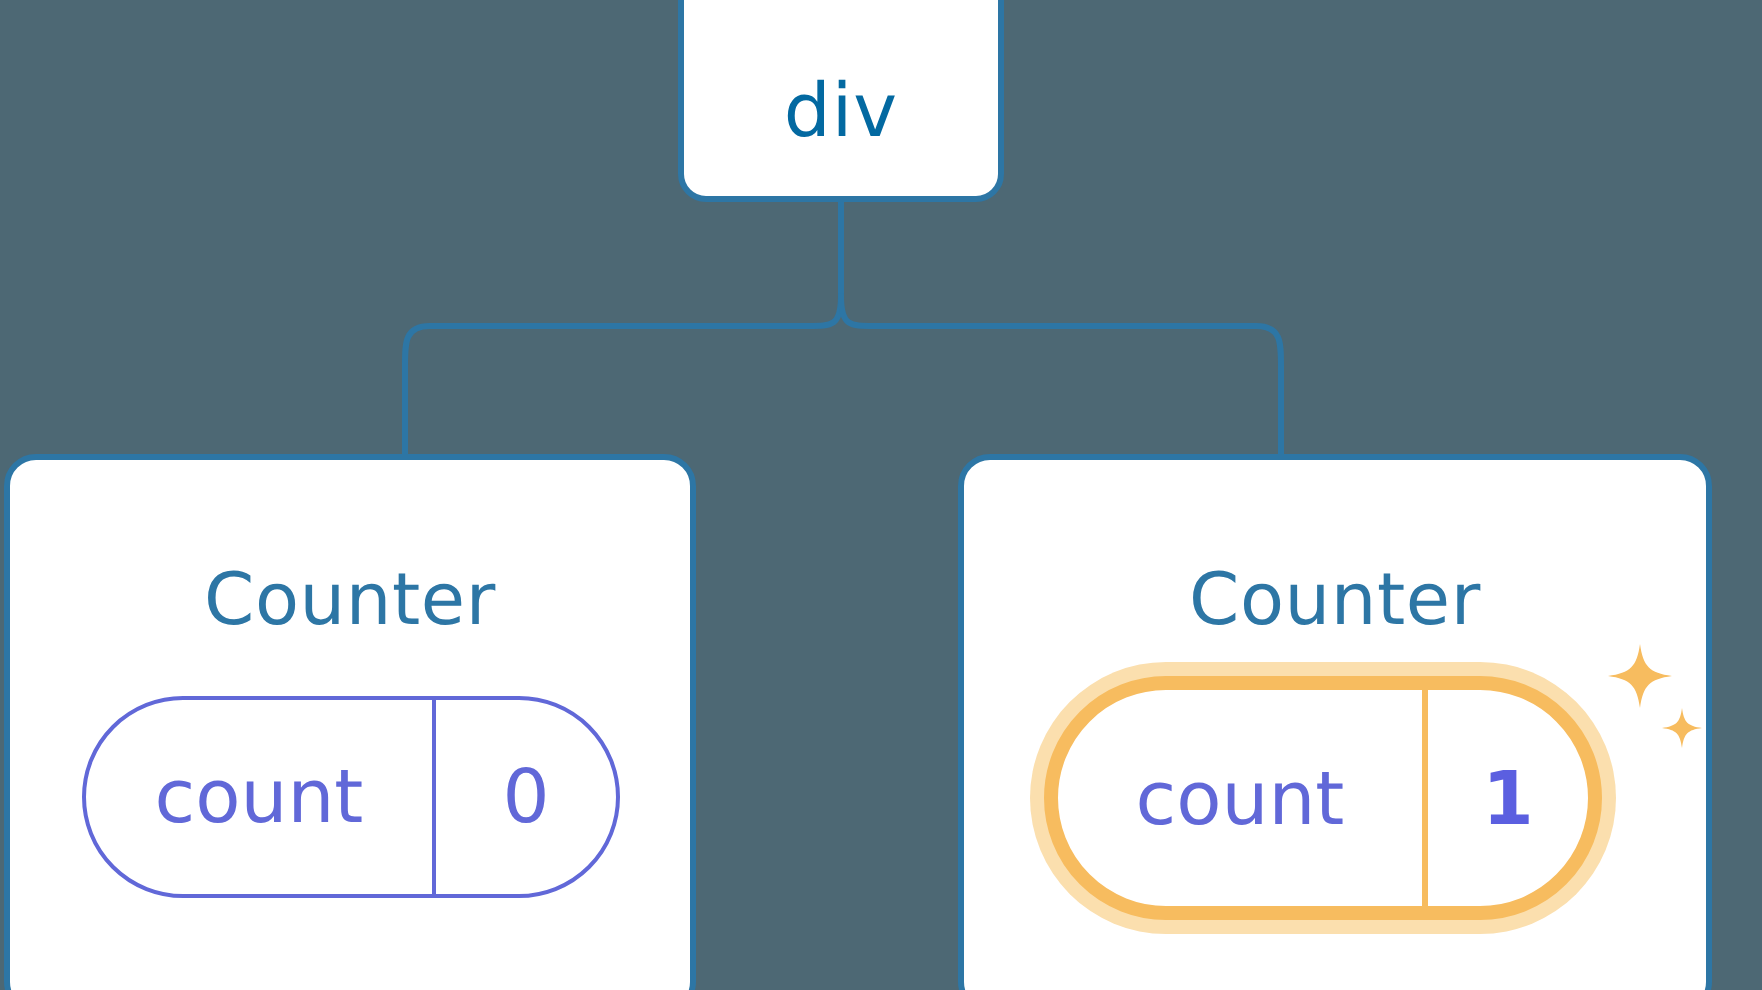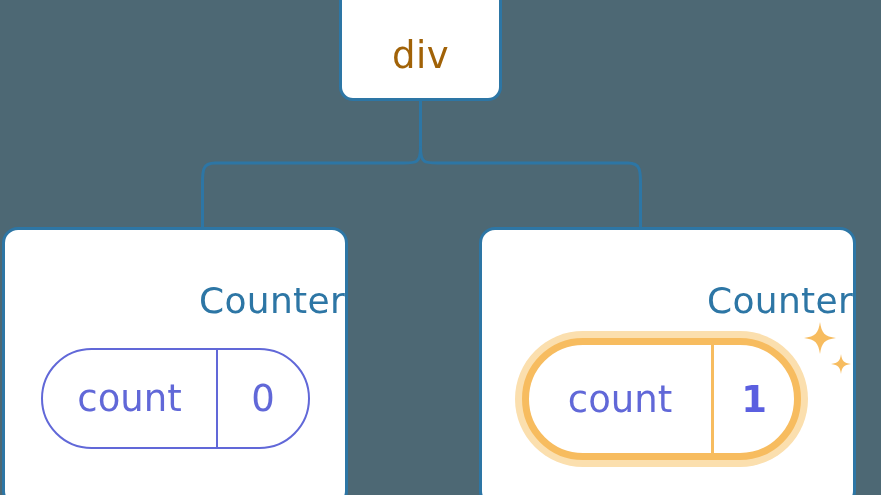--- a/index.html
+++ b/index.html
@@ -39,21 +39,21 @@
     height: 115px;
     background: #ffffff;
     border: 3px solid #2d76a5;
     border-radius: 14px;
     box-sizing: border-box;
     display: flex;
     align-items: center;
     justify-content: center;
   }
   .node-root-label {
-    color: #a16207;
+    color: #0369a1;
     font-size: 37px;
     line-height: 1;
     letter-spacing: 0.5px;
     margin-top: 23px;
   }
 
   
   .card {
     position: absolute;
     background: #ffffff;
@@ -62,21 +62,21 @@
     box-sizing: border-box;
   }
   .card-left  { left: 2px;   top: 227px; width: 346px; height: 280px; }
   .card-right { left: 479px; top: 227px; width: 377px; height: 280px; }
 
   .card-title {
     position: absolute;
     top: 53px;
     left: 0;
     right: 0;
-    text-align: right;
+    text-align: center;
     color: #2d76a5;
     font-size: 36px;
     line-height: 1;
     letter-spacing: 0.3px;
   }
 
   
   .pill {
     position: absolute;
     box-sizing: border-box;

